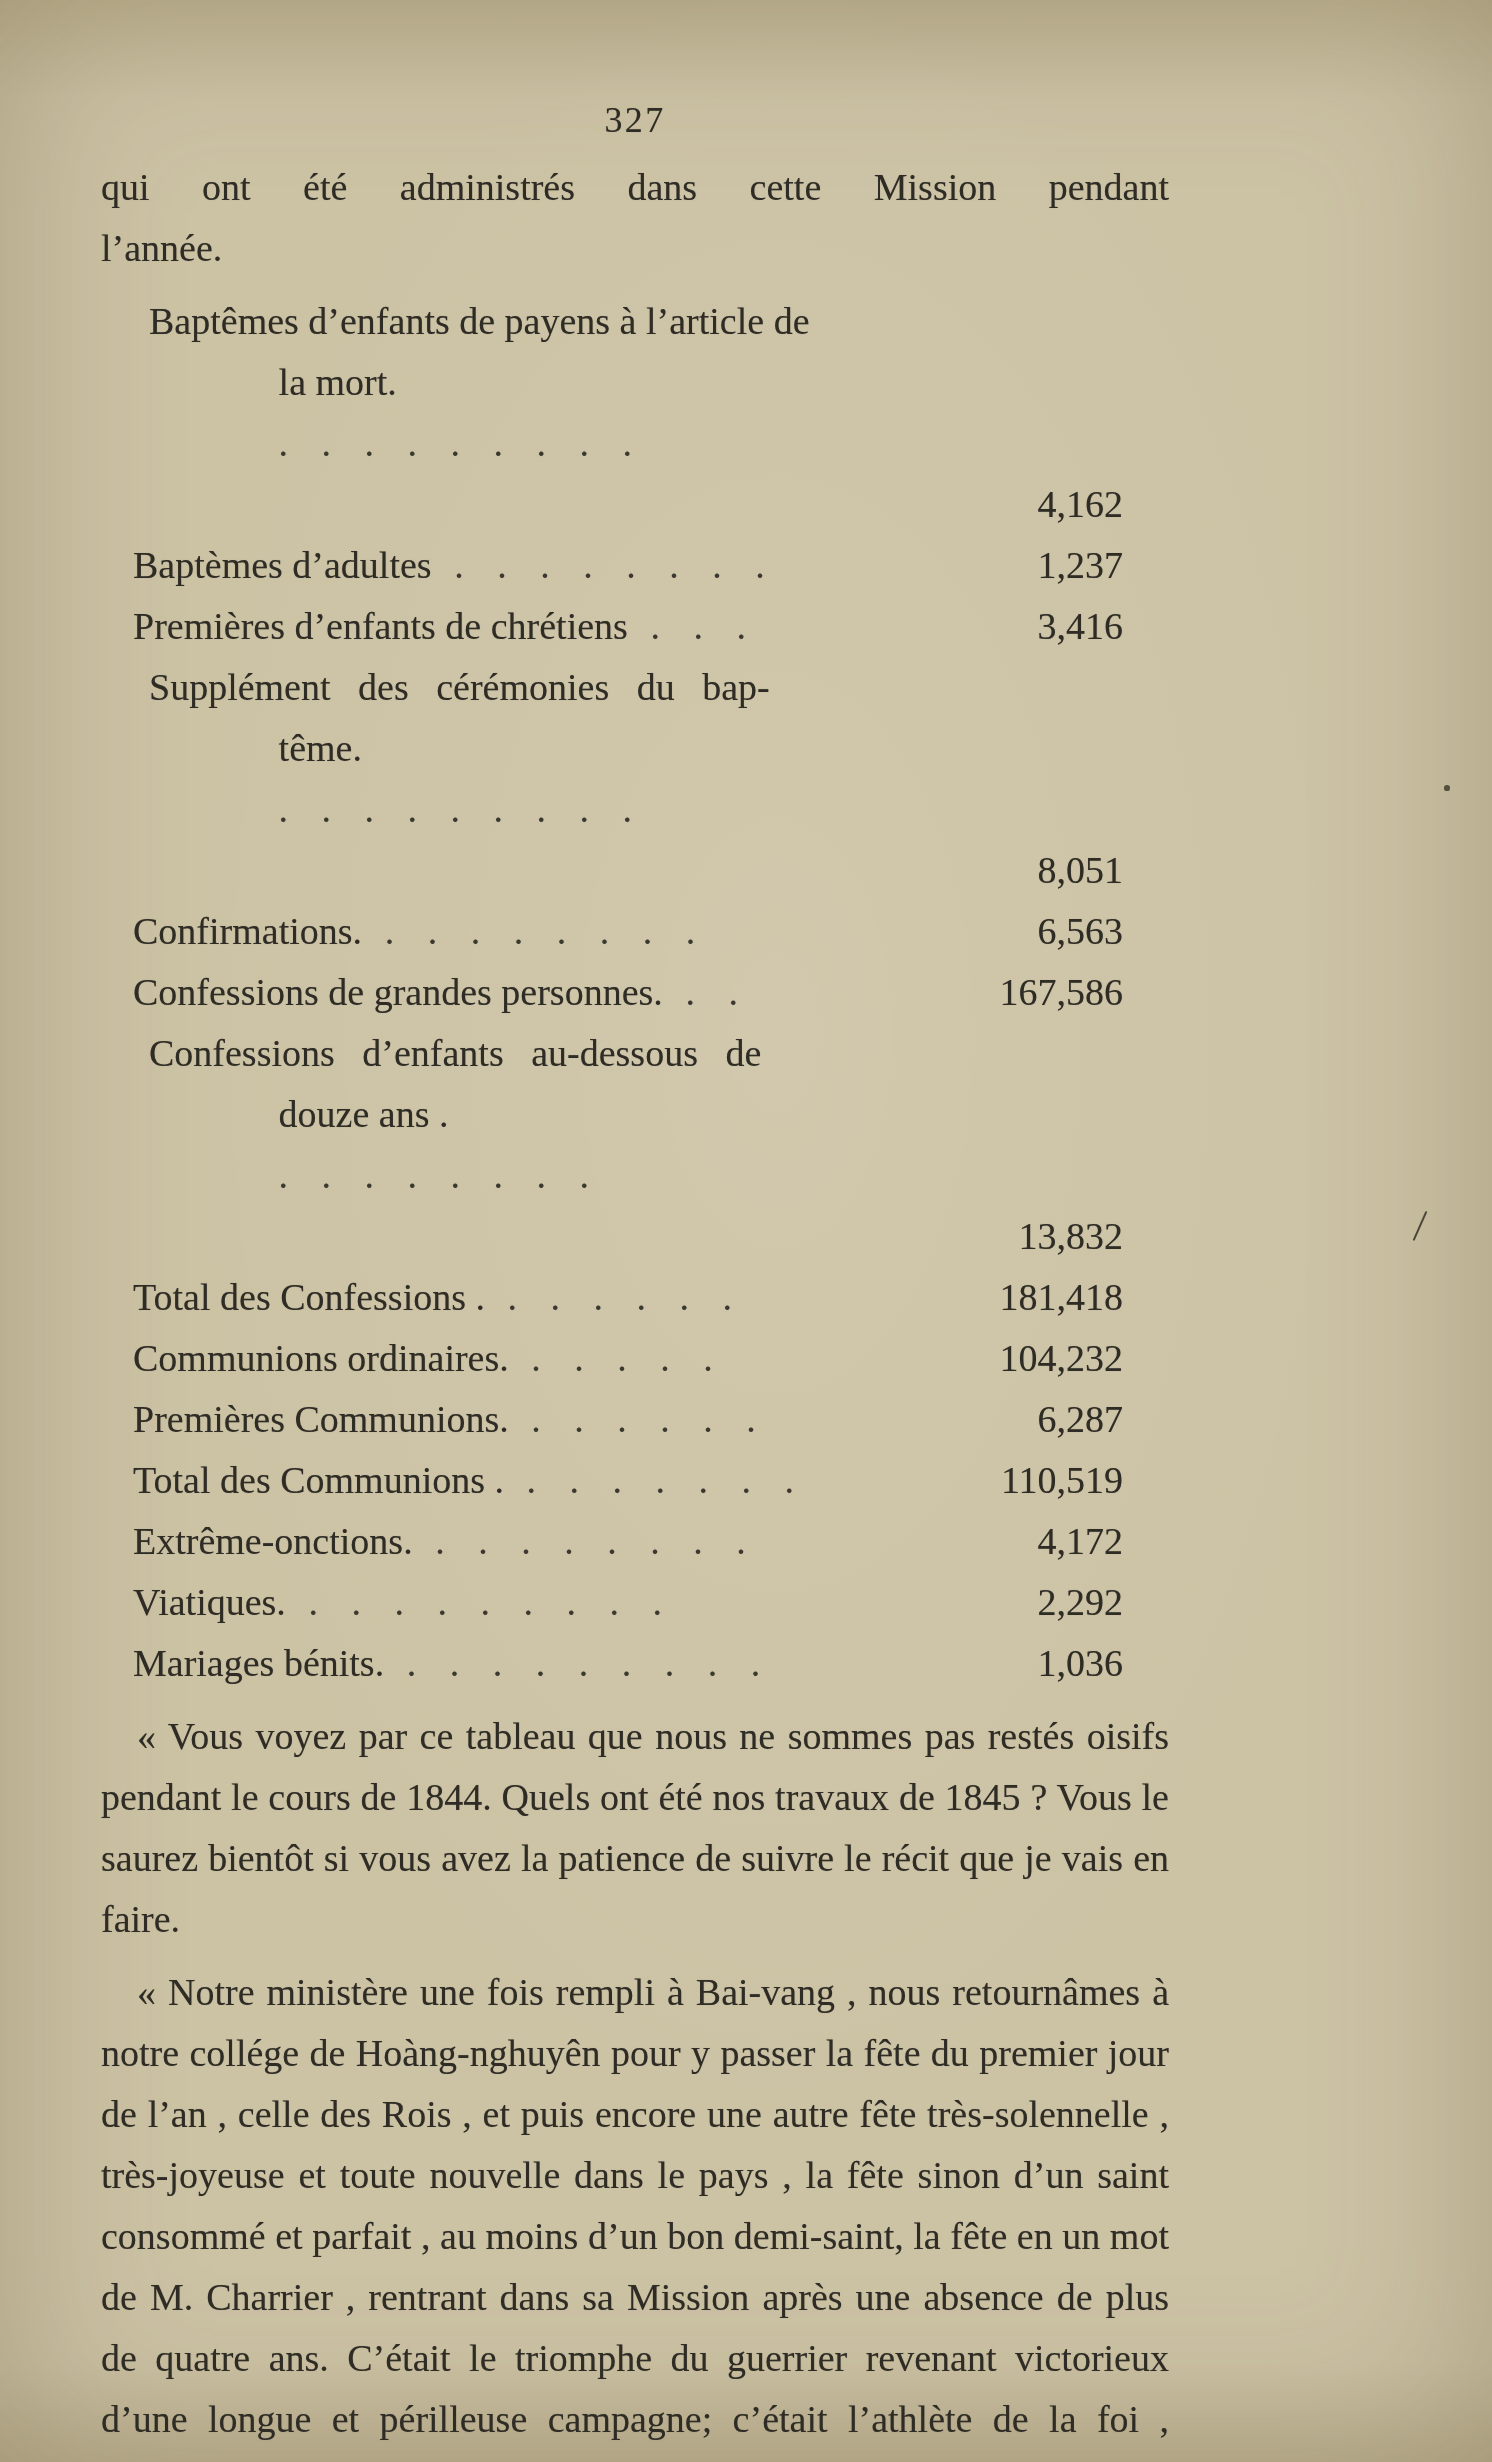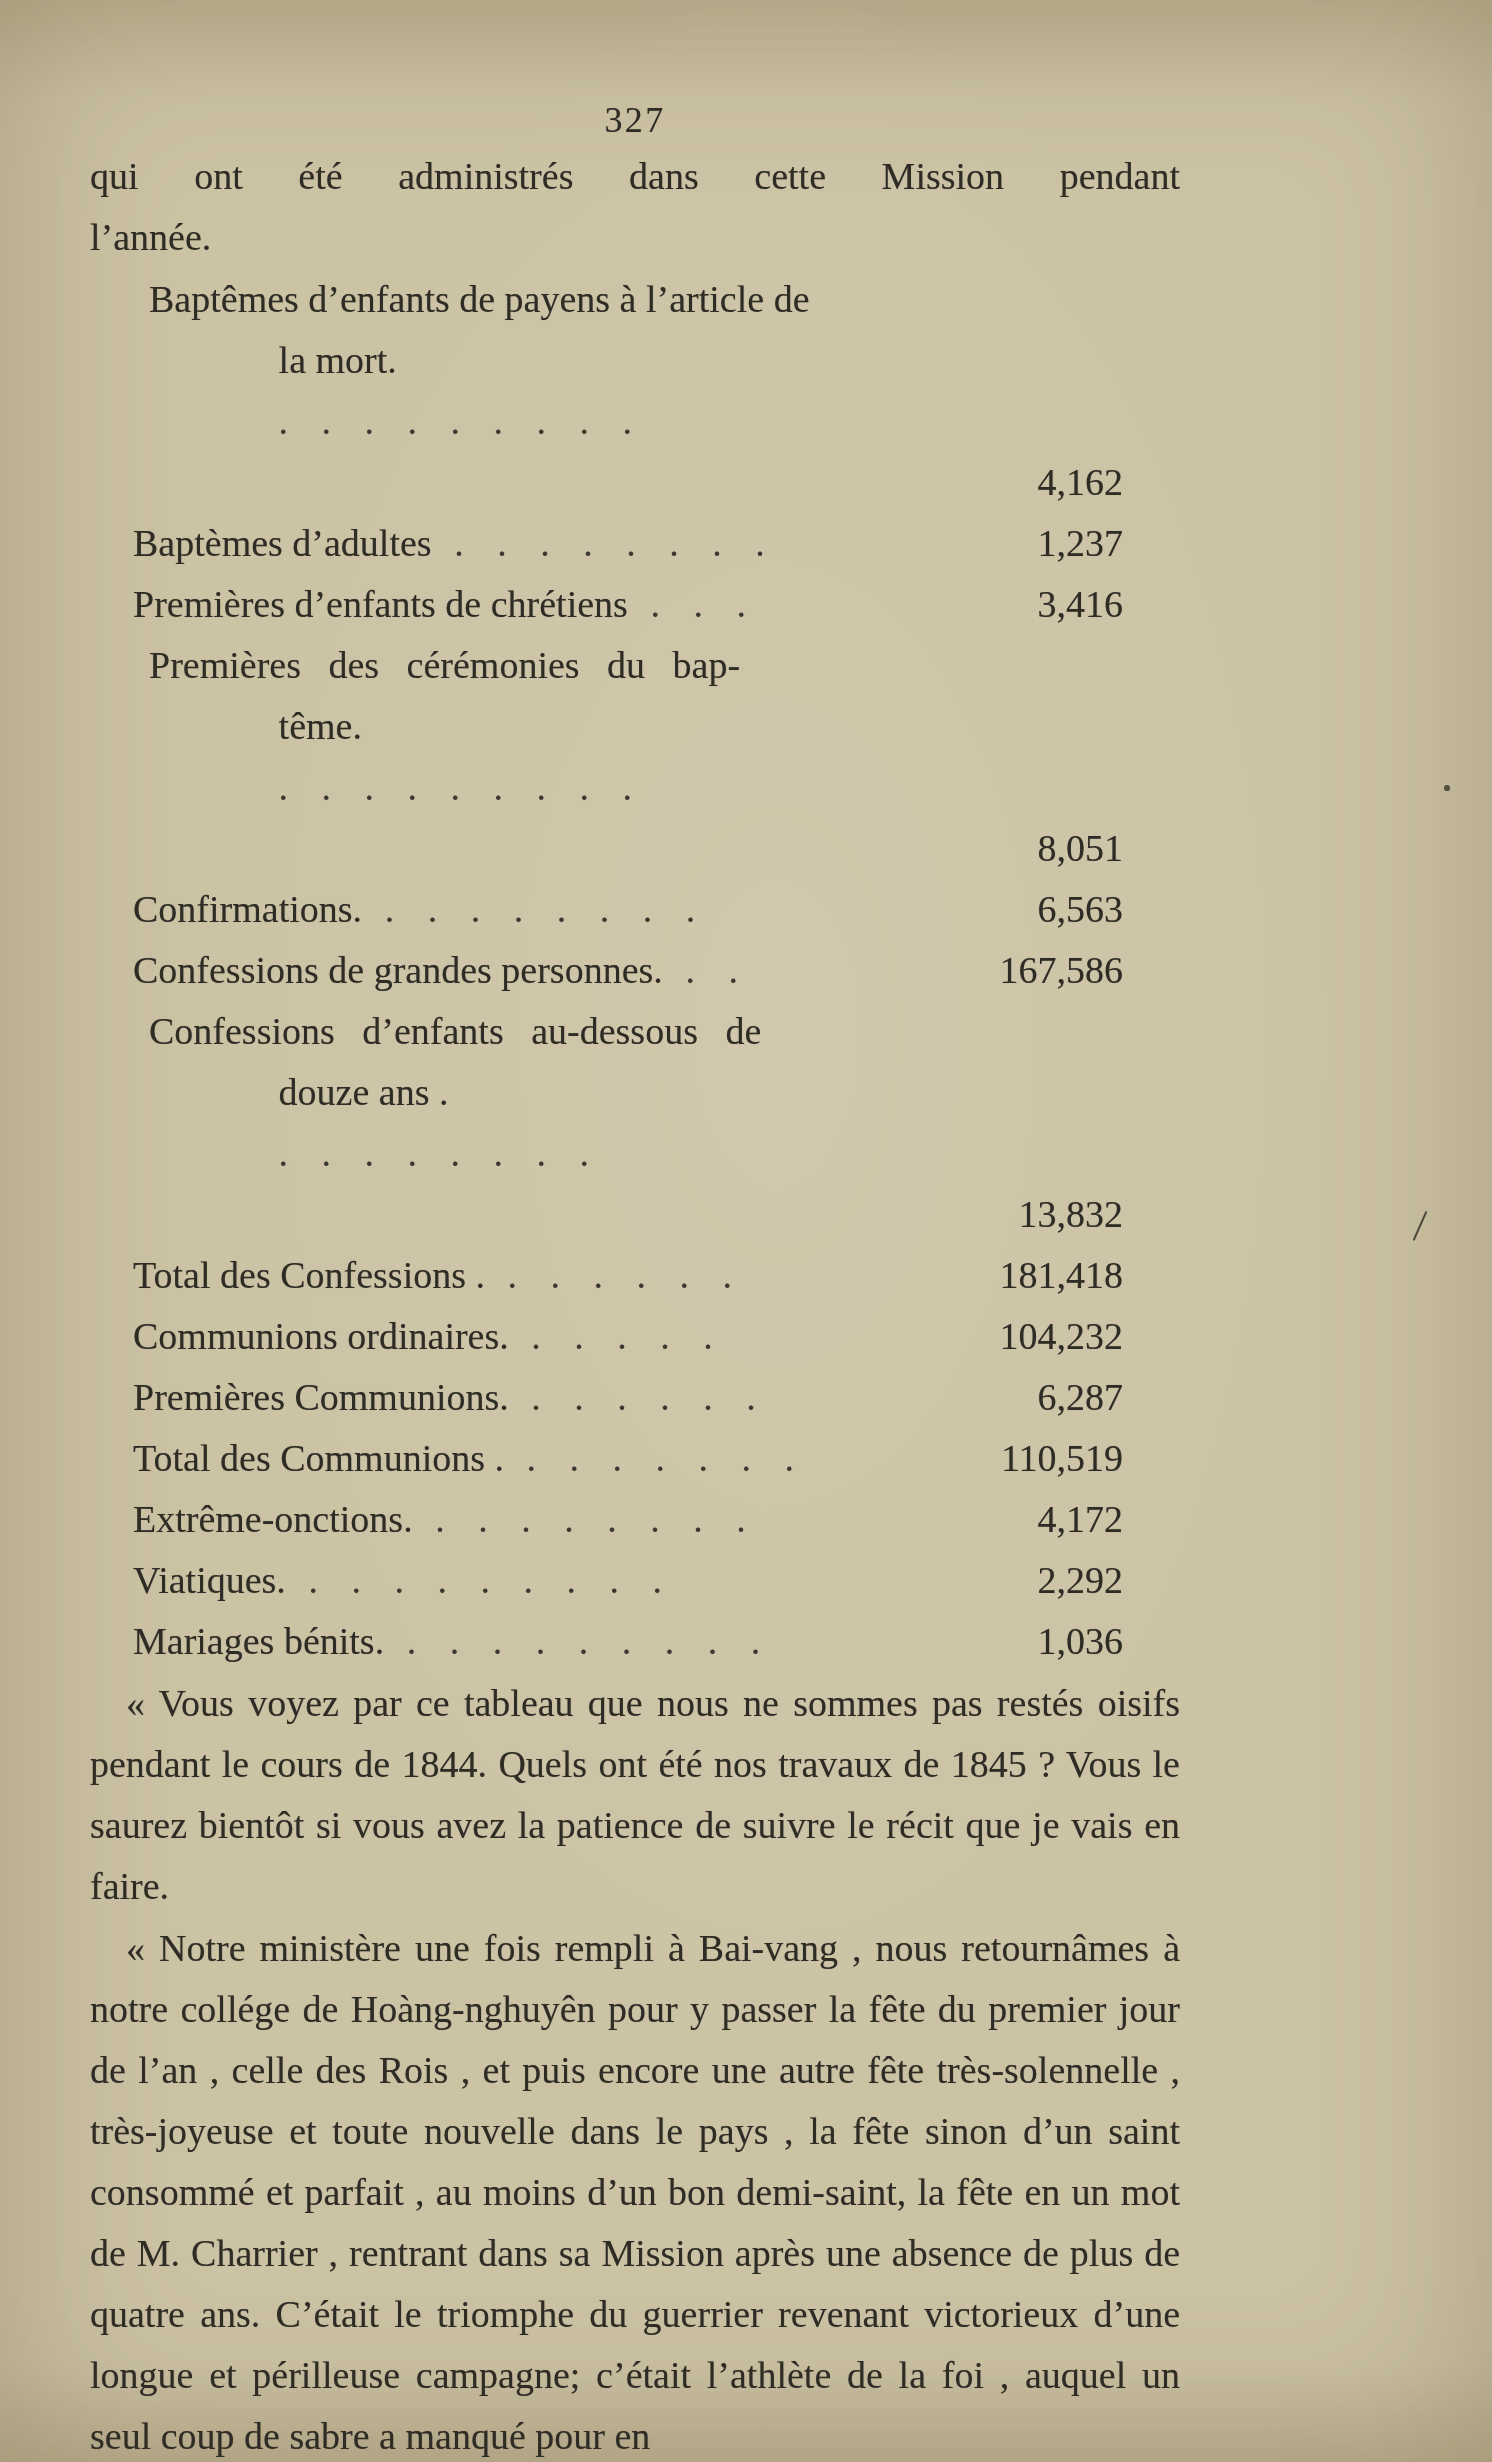--- a/index.html
+++ b/index.html
@@ -30,21 +30,21 @@
     top: 95px;
     width: 1092px;
   }
   .page-number {
     text-align: center;
     font-size: 36px;
     line-height: 50px;
     letter-spacing: 2.4px;
   }
   .para {
-    margin: 1px;
+    margin: 12px;
     text-align: justify;
   }
   .para.indented {
     text-indent: 36px;
   }
   .line-justify {
     text-align: justify;
     text-align-last: justify;
   }
   .stats {
@@ -145,21 +145,21 @@
 
       <div class="stat-row">
         <div class="stat-main">
           <span class="stat-label">Premières d’enfants de chrétiens</span>
           <span class="stat-dots">. . .</span>
           <span class="stat-value">3,416</span>
         </div>
       </div>
 
       <div class="stat-row wrapped">
-        <div class="stat-pre spread">Premières des cérémonies du bap-</div>
+        <div class="stat-pre spread">Supplément des cérémonies du bap-</div>
         <div class="stat-main">
           <span class="stat-label">tême.</span>
           <span class="stat-dots">. . . . . . . . .</span>
           <span class="stat-value">8,051</span>
         </div>
       </div>
 
       <div class="stat-row">
         <div class="stat-main">
           <span class="stat-label">Confirmations.</span>

